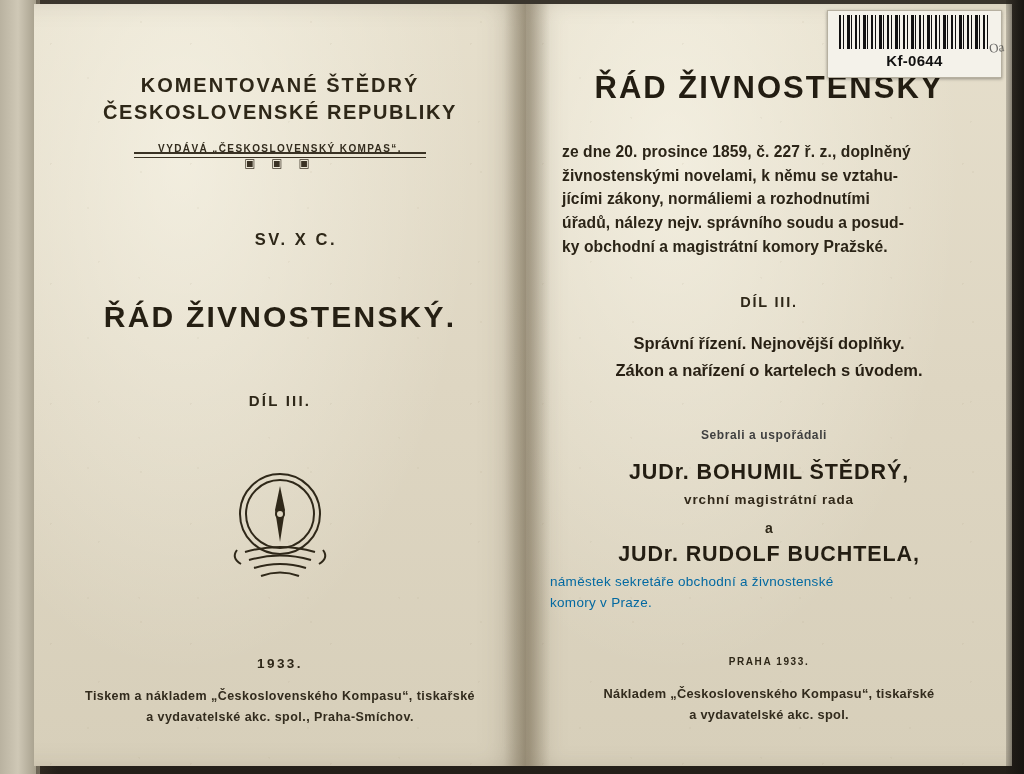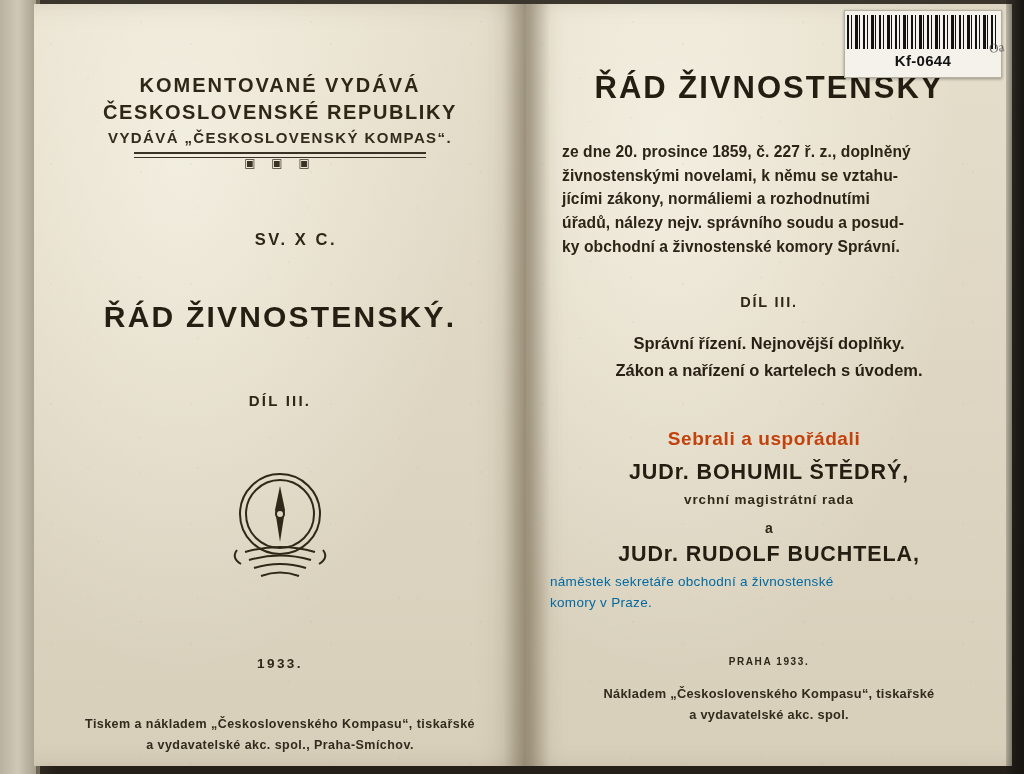--- a/index.html
+++ b/index.html
@@ -91,21 +91,21 @@
       radial-gradient(circle at 34% 84%, rgba(150,135,105,.2) 0 1px, transparent 1px),
       radial-gradient(circle at 49% 57%, rgba(150,135,105,.18) 0 1px, transparent 1px);
     background-size: 140px 120px, 170px 150px, 130px 160px, 190px 140px, 110px 130px;
     pointer-events: none;
   }
 
   
   .barcode-label {
     position: absolute;
     right: 22px; top: 10px;
-    width: 158px; height: 68px;
+    width: 175px; height: 68px;
     background: #f4f2ea;
     border: 1px solid #b6b0a0;
     box-shadow: 0 1px 3px rgba(0,0,0,.35);
     display: flex;
     flex-direction: column;
     align-items: center;
     justify-content: flex-start;
     padding-top: 4px;
     box-sizing: border-box;
   }
@@ -158,24 +158,24 @@
   .lp-series .l2 {
     font-family: "Liberation Sans", sans-serif;
     font-size: 20px;
     font-weight: 700;
     letter-spacing: 1.6px;
     line-height: 1.35;
     color: #2e2718;
   }
   .lp-series .l3 {
     font-family: "Liberation Sans", sans-serif;
-    font-size: 15px;
+    font-size: 10px;
     font-weight: 700;
     letter-spacing: 1.4px;
-    margin-top: 3px;
+    margin-top: 17px;
     color: #332c1e;
   }
   .rule {
     position: absolute;
     left: 100px; right: 100px; top: 148px;
     border-top: 2px solid #3a3224;
     border-bottom: 1px solid #3a3224;
     height: 3px;
   }
   .ornament {
@@ -233,21 +233,20 @@
   }
   .lp-imprint {
     position: absolute;
     left: 46px; right: 46px; top: 682px;
     font-family: "Liberation Sans", sans-serif;
     font-size: 12.5px;
     font-weight: 600;
     letter-spacing: .45px;
     line-height: 1.65;
     color: #322b1d;
-    margin-top: 28px;
   }
 
   
   .rp {
     position: absolute;
     left: 492px; top: 0;
     width: 486px; height: 762px;
     color: #2c2519;
   }
   .rp-title {
@@ -289,24 +288,24 @@
     font-size: 16.5px;
     font-weight: 700;
     line-height: 1.62;
     color: #271f13;
   }
   .rp-compiled {
     position: absolute;
     left: 0; right: 10px; top: 424px;
     text-align: center;
     font-family: "Liberation Sans", sans-serif;
-    font-size: 19px;
+    font-size: 12px;
     font-weight: 600;
     letter-spacing: .6px;
-    color: #c2410c;
+    color: #404040;
   }
   .rp-author1 {
     position: absolute;
     left: 0; right: 0; top: 456px;
     text-align: center;
     font-family: "Liberation Sans", sans-serif;
     font-size: 21.5px;
     font-weight: 700;
     letter-spacing: .9px;
     color: #231d12;
@@ -384,21 +383,21 @@
   <div class="edge-left-shadow"></div>
 
   <div class="spread">
 
     <div class="page-left">
       <div class="speckle"></div>
 
       <div class="lp">
 
         <div class="lp-series">
-          <div class="l1">KOMENTOVANÉ VYDÁVÁ</div>
+          <div class="l1">KOMENTOVANÉ ŠTĚDRÝ</div>
           <div class="l2">ČESKOSLOVENSKÉ REPUBLIKY</div>
           <div class="l3">VYDÁVÁ „ČESKOSLOVENSKÝ KOMPAS“.</div>
         </div>
 
         <div class="rule"></div>
         <div class="ornament">▣ ▣ ▣</div>
 
         <div class="lp-vol">SV. X C.</div>
 
         <div class="lp-title">ŘÁD ŽIVNOSTENSKÝ.</div>
@@ -443,21 +442,21 @@
 
     <div class="rp">
 
       <div class="rp-title">ŘÁD ŽIVNOSTENSKÝ</div>
 
       <div class="rp-subtitle">
         <div>ze dne 20. prosince 1859, č. 227 ř. z., doplněný</div>
         <div>živnostenskými novelami, k němu se vztahu-</div>
         <div>jícími zákony, normáliemi a rozhodnutími</div>
         <div>úřadů, nálezy nejv. správního soudu a posud-</div>
-        <div>ky obchodní a živnostenské komory Správní.</div>
+        <div>ky obchodní a magistrátní komory Pražské.</div>
       </div>
 
       <div class="rp-part">DÍL III.</div>
 
       <div class="rp-contents">
         <div>Správní řízení.  Nejnovější doplňky.</div>
         <div>Zákon a nařízení o kartelech s úvodem.</div>
       </div>
 
       <div class="rp-compiled">Sebrali a uspořádali</div>

